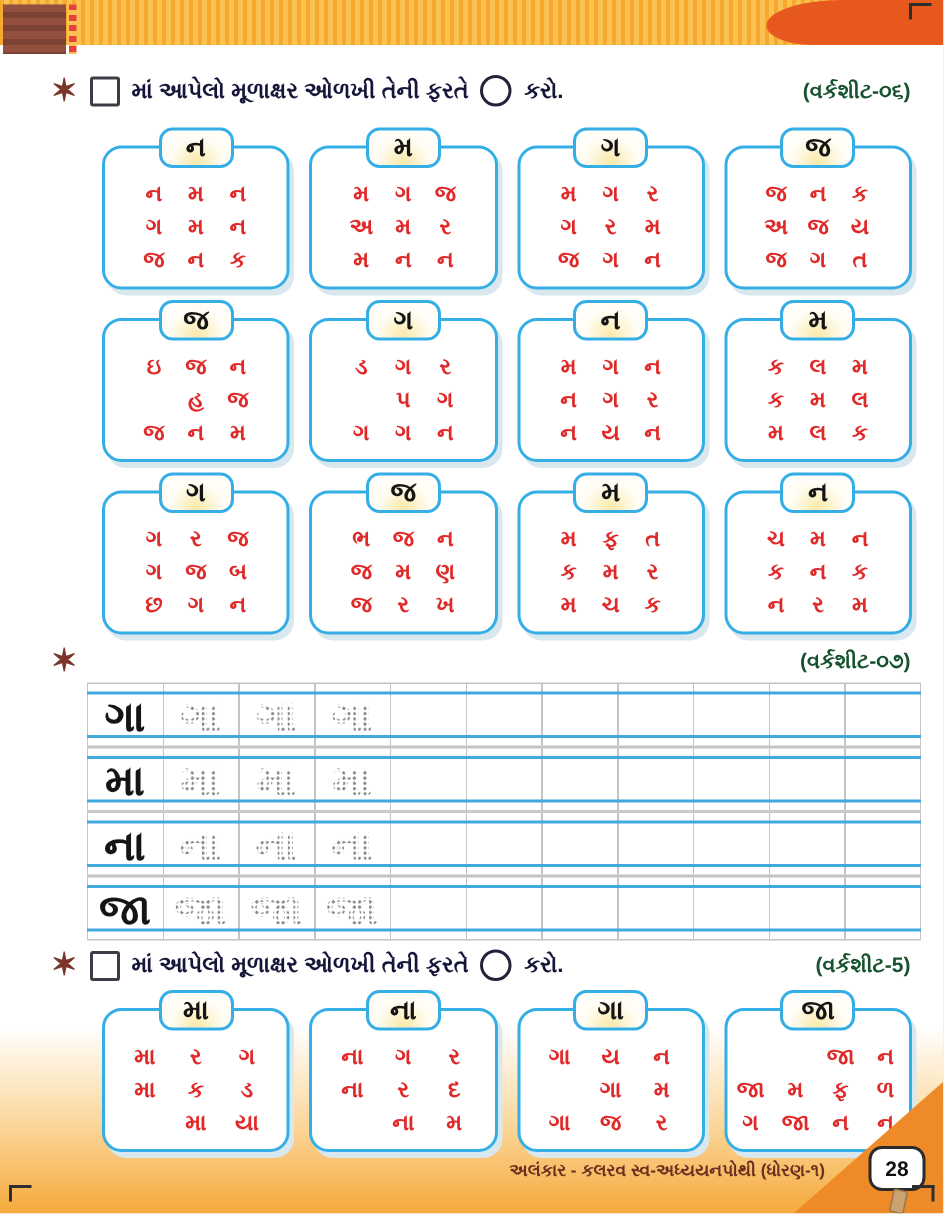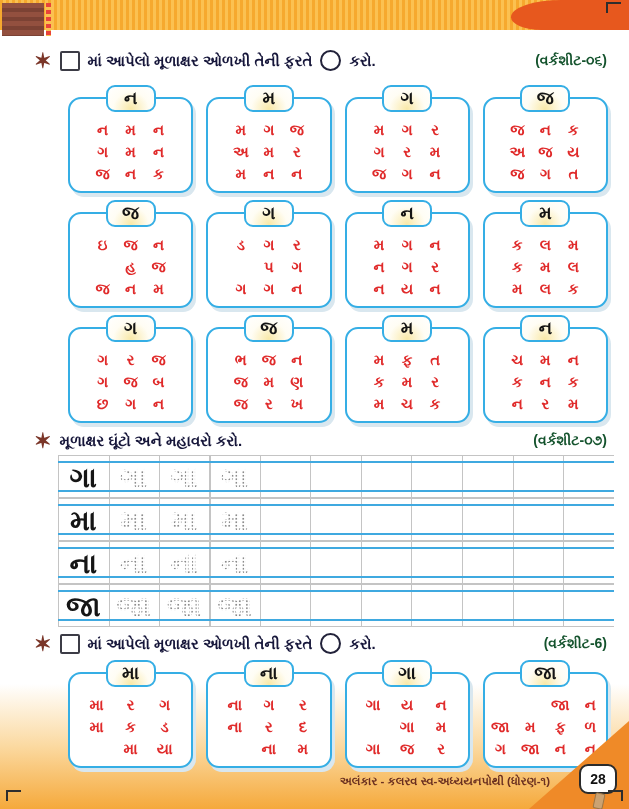--- a/index.html
+++ b/index.html
@@ -257,21 +257,20 @@
           <span class="lcell">ક</span>
           <span class="lcell">ન</span>
           <span class="lcell">ર</span>
           <span class="lcell">મ</span>
         </div>
       </div>
     </div>
 
   <div class="instr" id="instr2">
     <span class="star">✶</span>
-    <span>મૂળાક્ષર ઘૂંટો અને મહાવરો કરો.</span>
     <span class="wlabel">(વર્કશીટ-૦૭)</span>
   </div>
 
   <div class="practice" id="practice">
       <div class="prow">
         <div class="bl t"></div>
         <div class="bl b"></div>
         <div class="pletters">
           <span class="pcell solid">ગા</span>
           <span class="pcell trace">ગા</span>
@@ -310,21 +309,21 @@
         </div>
       </div>
     </div>
 
   <div class="instr" id="instr3">
     <span class="star">✶</span>
     <span class="chk"></span>
     <span>માં આપેલો મૂળાક્ષર ઓળખી તેની ફરતે</span>
     <span class="circ"></span>
     <span>કરો.</span>
-    <span class="wlabel">(વર્કશીટ-6)</span>
+    <span class="wlabel">(વર્કશીટ-5)</span>
   </div>
 
   <div class="bgrad"></div>
   <div class="boxgrid" id="grid2">
       <div class="lbox">
         <div class="tab">મા</div>
         <div class="lgrid" style="grid-template-columns: repeat(3, 34px);">
           <span class="lcell">મા</span>
           <span class="lcell">ર</span>
           <span class="lcell">ગ</span>

